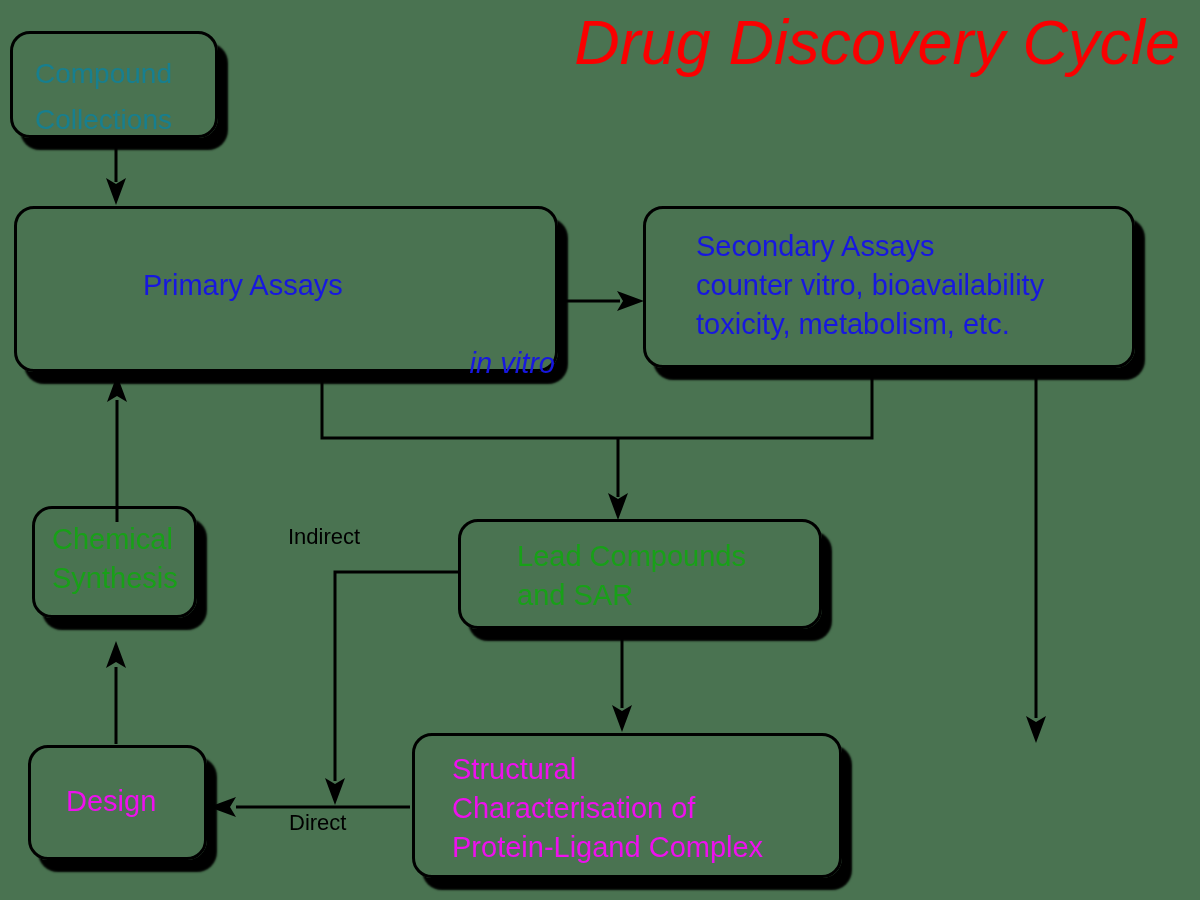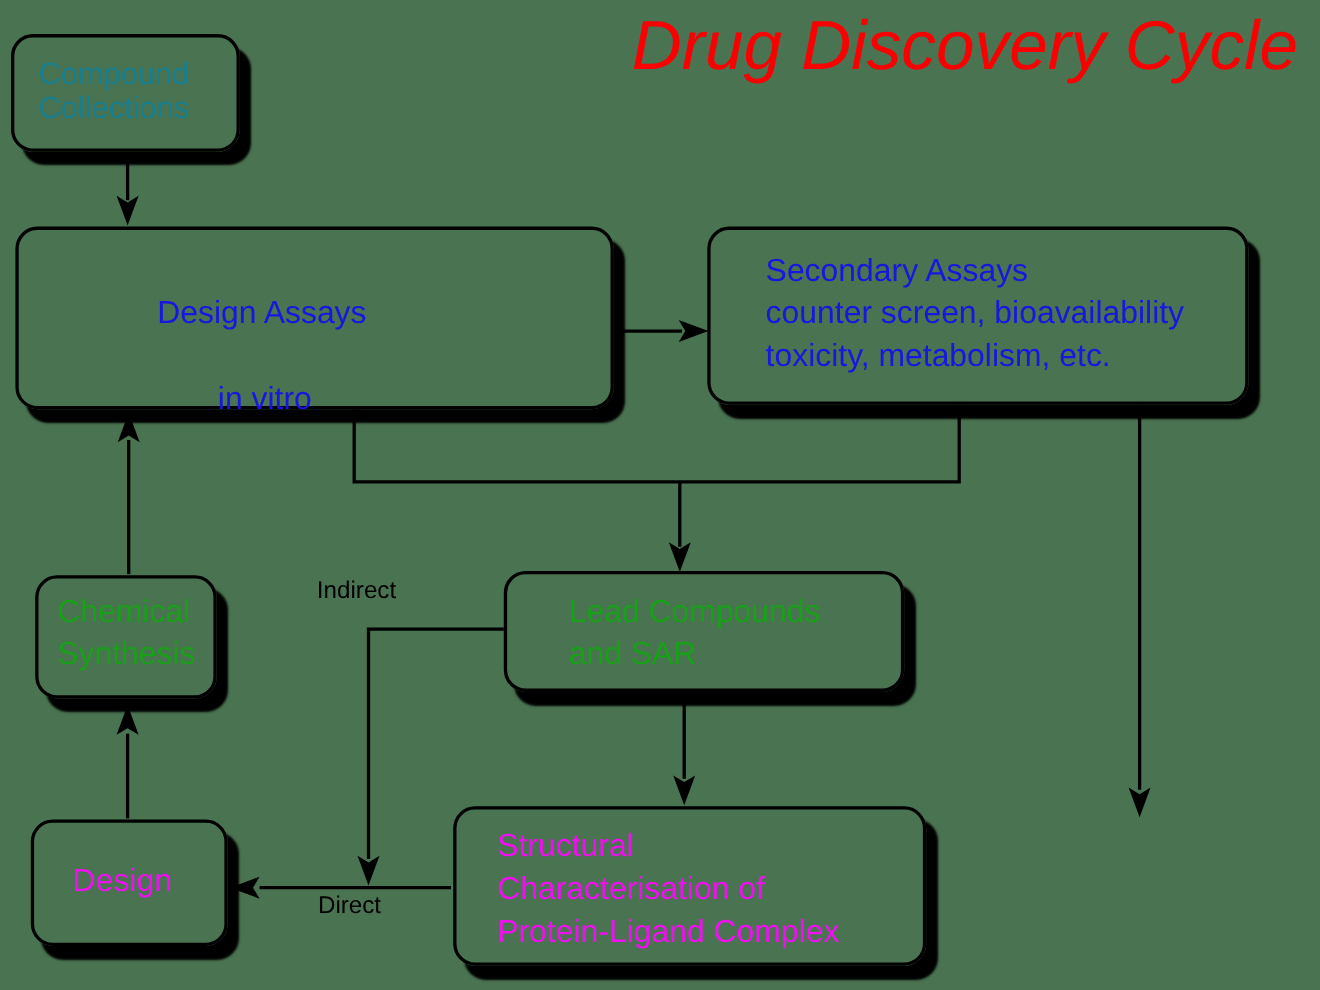--- a/index.html
+++ b/index.html
@@ -41,28 +41,28 @@
     border-radius: 20px;
     background: transparent;
     box-shadow: 10px 12px 2px #000;
     font-size: 29px;
     line-height: 39px;
   }
   .node .node-text { white-space: pre-line; }
 
   
   .n-compound   { left: 10px;  top: 31px;  width: 208px; height: 107px;
-                  padding: 17px 0 0 22px; font-size: 28px; line-height: 31px;
+                  padding: 17px 0 0 22px; font-size: 28px; line-height: 46px;
                   color: var(--collection-text, #177f8f); }
   .n-primary    { left: 14px;  top: 206px; width: 544px; height: 166px;
                   padding: 18px 0 0 126px; color: var(--assay-text, #1717e0); }
-  .n-primary .invitro { padding-left: 55px; }
+  .n-primary .invitro { font-style: italic; padding-left: 55px; text-align: right; }
   .n-secondary  { left: 643px; top: 206px; width: 492px; height: 162px;
                   padding: 18px 0 0 50px; color: var(--assay-text, #1717e0); }
-  .n-chemical   { left: 32px;  top: 523px; width: 165px; height: 112px;
+  .n-chemical   { left: 32px;  top: 506px; width: 165px; height: 112px;
                   padding: 11px 0 0 17px; color: var(--milestone-text, #18a018); }
   .n-lead       { left: 458px; top: 519px; width: 364px; height: 110px;
                   padding: 15px 0 0 56px; color: var(--milestone-text, #18a018); }
   .n-design     { left: 28px;  top: 745px; width: 179px; height: 115px;
                   padding: 34px 0 0 35px; color: var(--design-text, #ee10ee); }
   .n-structural { left: 412px; top: 733px; width: 430px; height: 145px;
                   padding: 14px 0 0 37px; color: var(--design-text, #ee10ee); }
   .n-clinical   { left: 943px; top: 745px; width: 194px; height: 112px;
                   padding: 17px 0 0 26px; color: var(--milestone-text, #18a018); }
 
@@ -120,28 +120,28 @@
     </g>
   </svg>
 
   <div class="node n-compound">
     <div class="node-text">Compound
 Collections</div>
   </div>
 
   <div class="node n-primary">
     <div class="node-text">
-      <div>Design Assays</div>
+      <div>Primary Assays</div>
       <div class="invitro">in vitro</div>
     </div>
   </div>
 
   <div class="node n-secondary">
     <div class="node-text">Secondary Assays
-counter screen, bioavailability
+counter vitro, bioavailability
 toxicity, metabolism, etc.</div>
   </div>
 
   <div class="node n-chemical">
     <div class="node-text">Chemical
 Synthesis</div>
   </div>
 
   <div class="node n-lead">
     <div class="node-text">Lead Compounds

